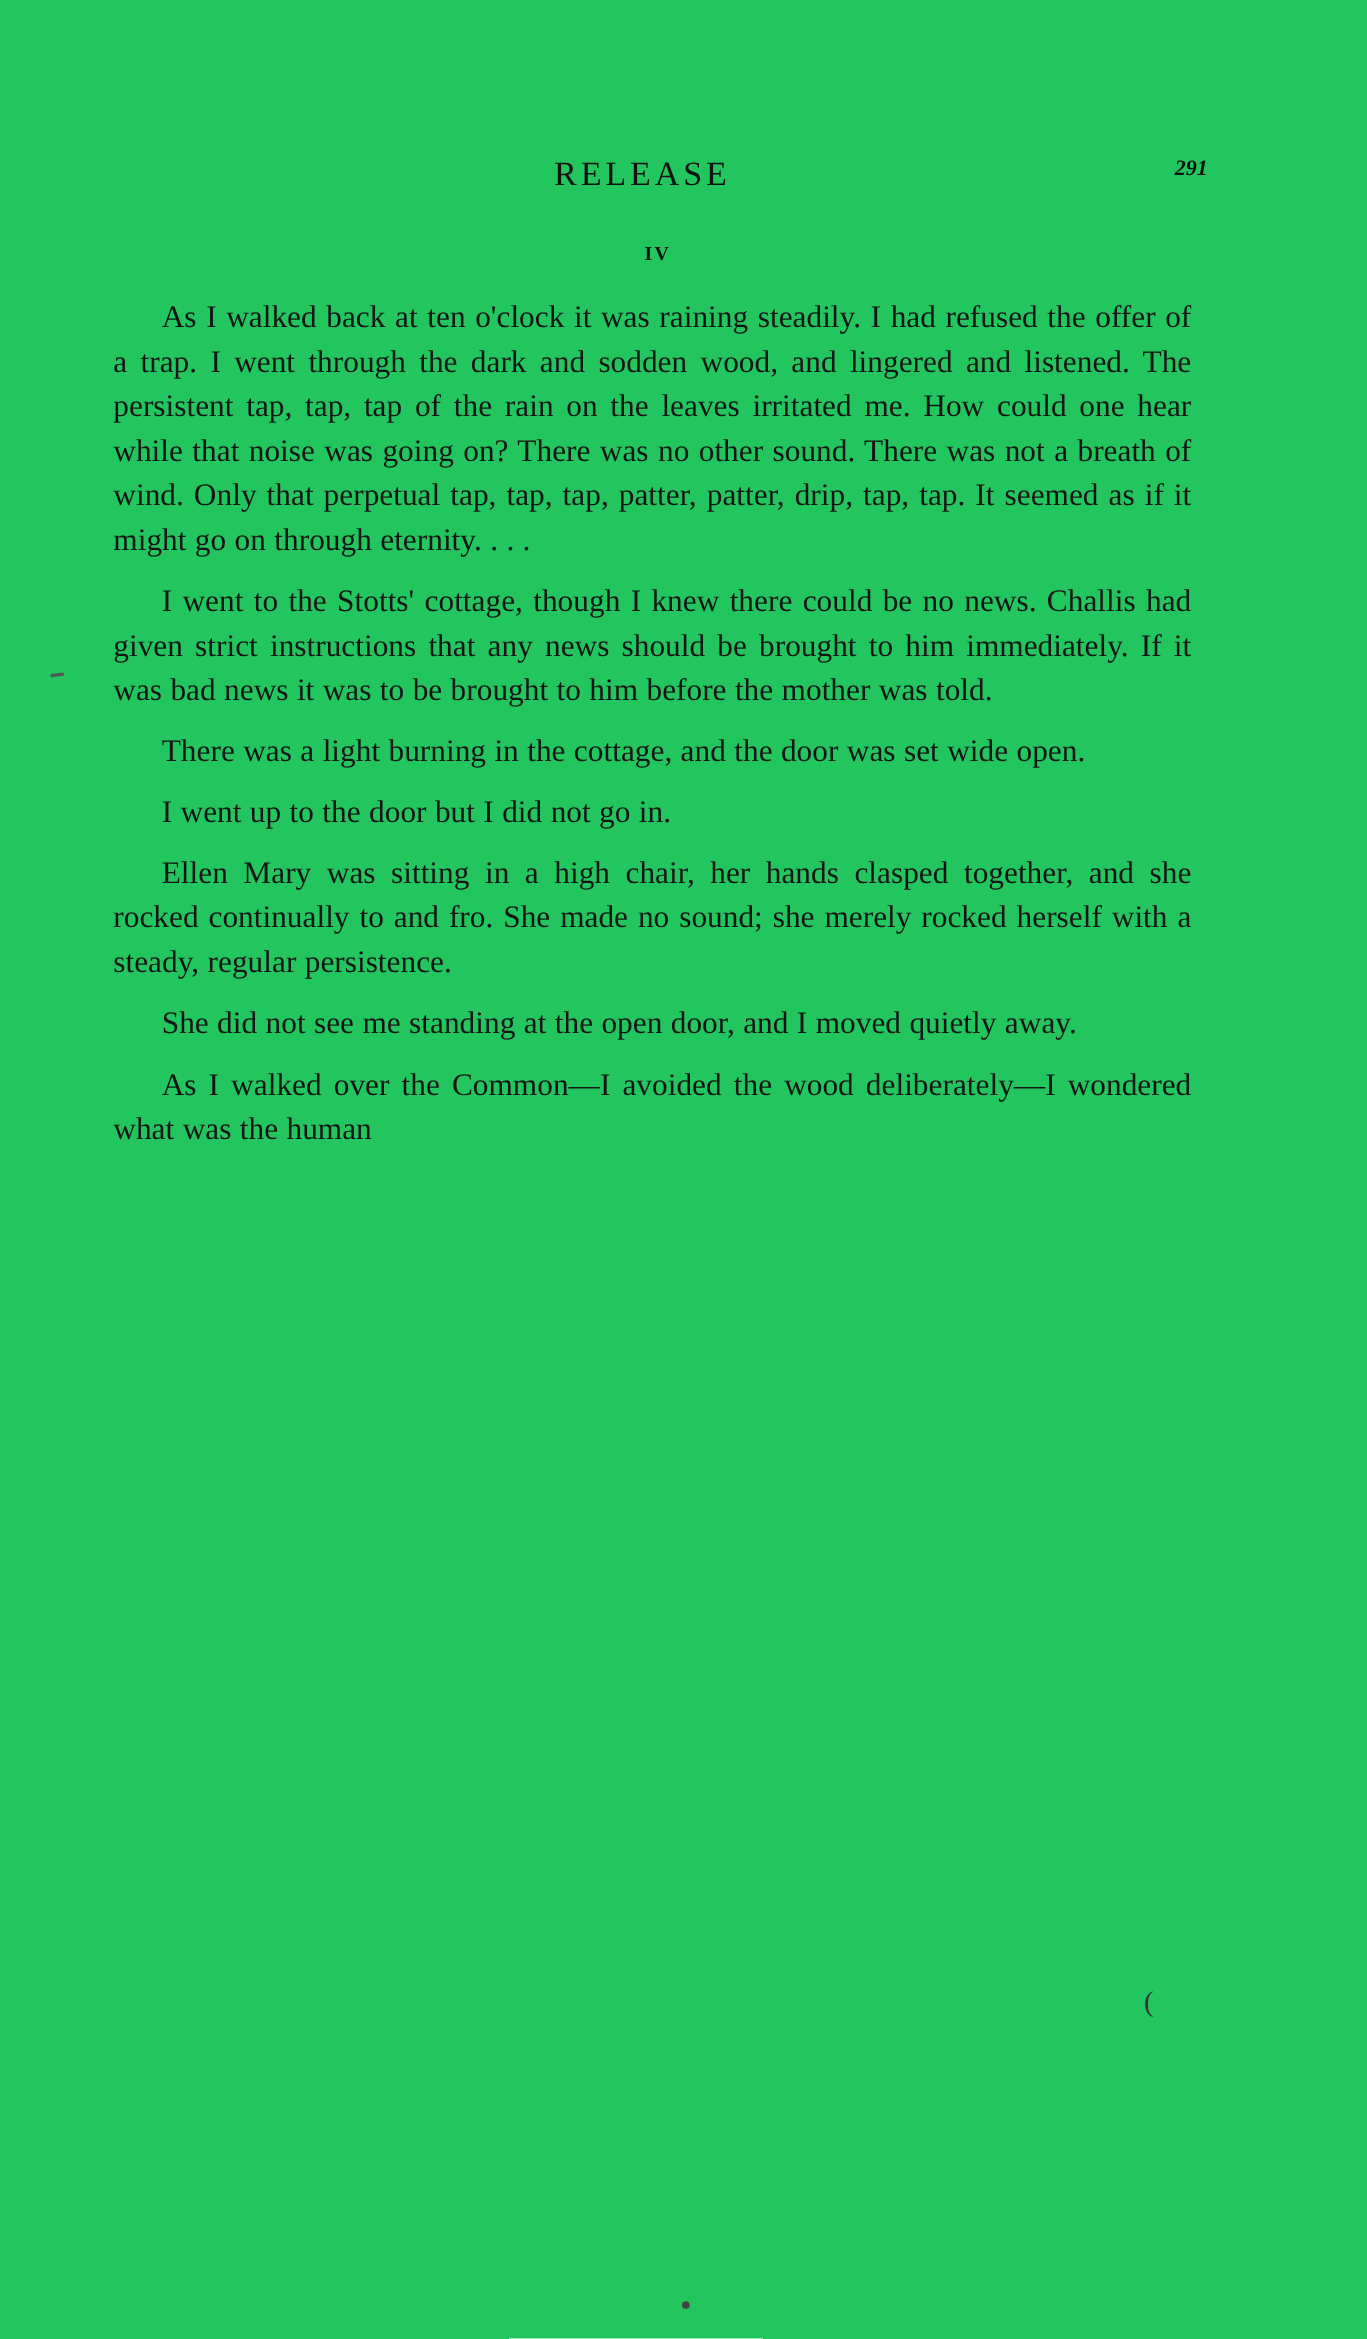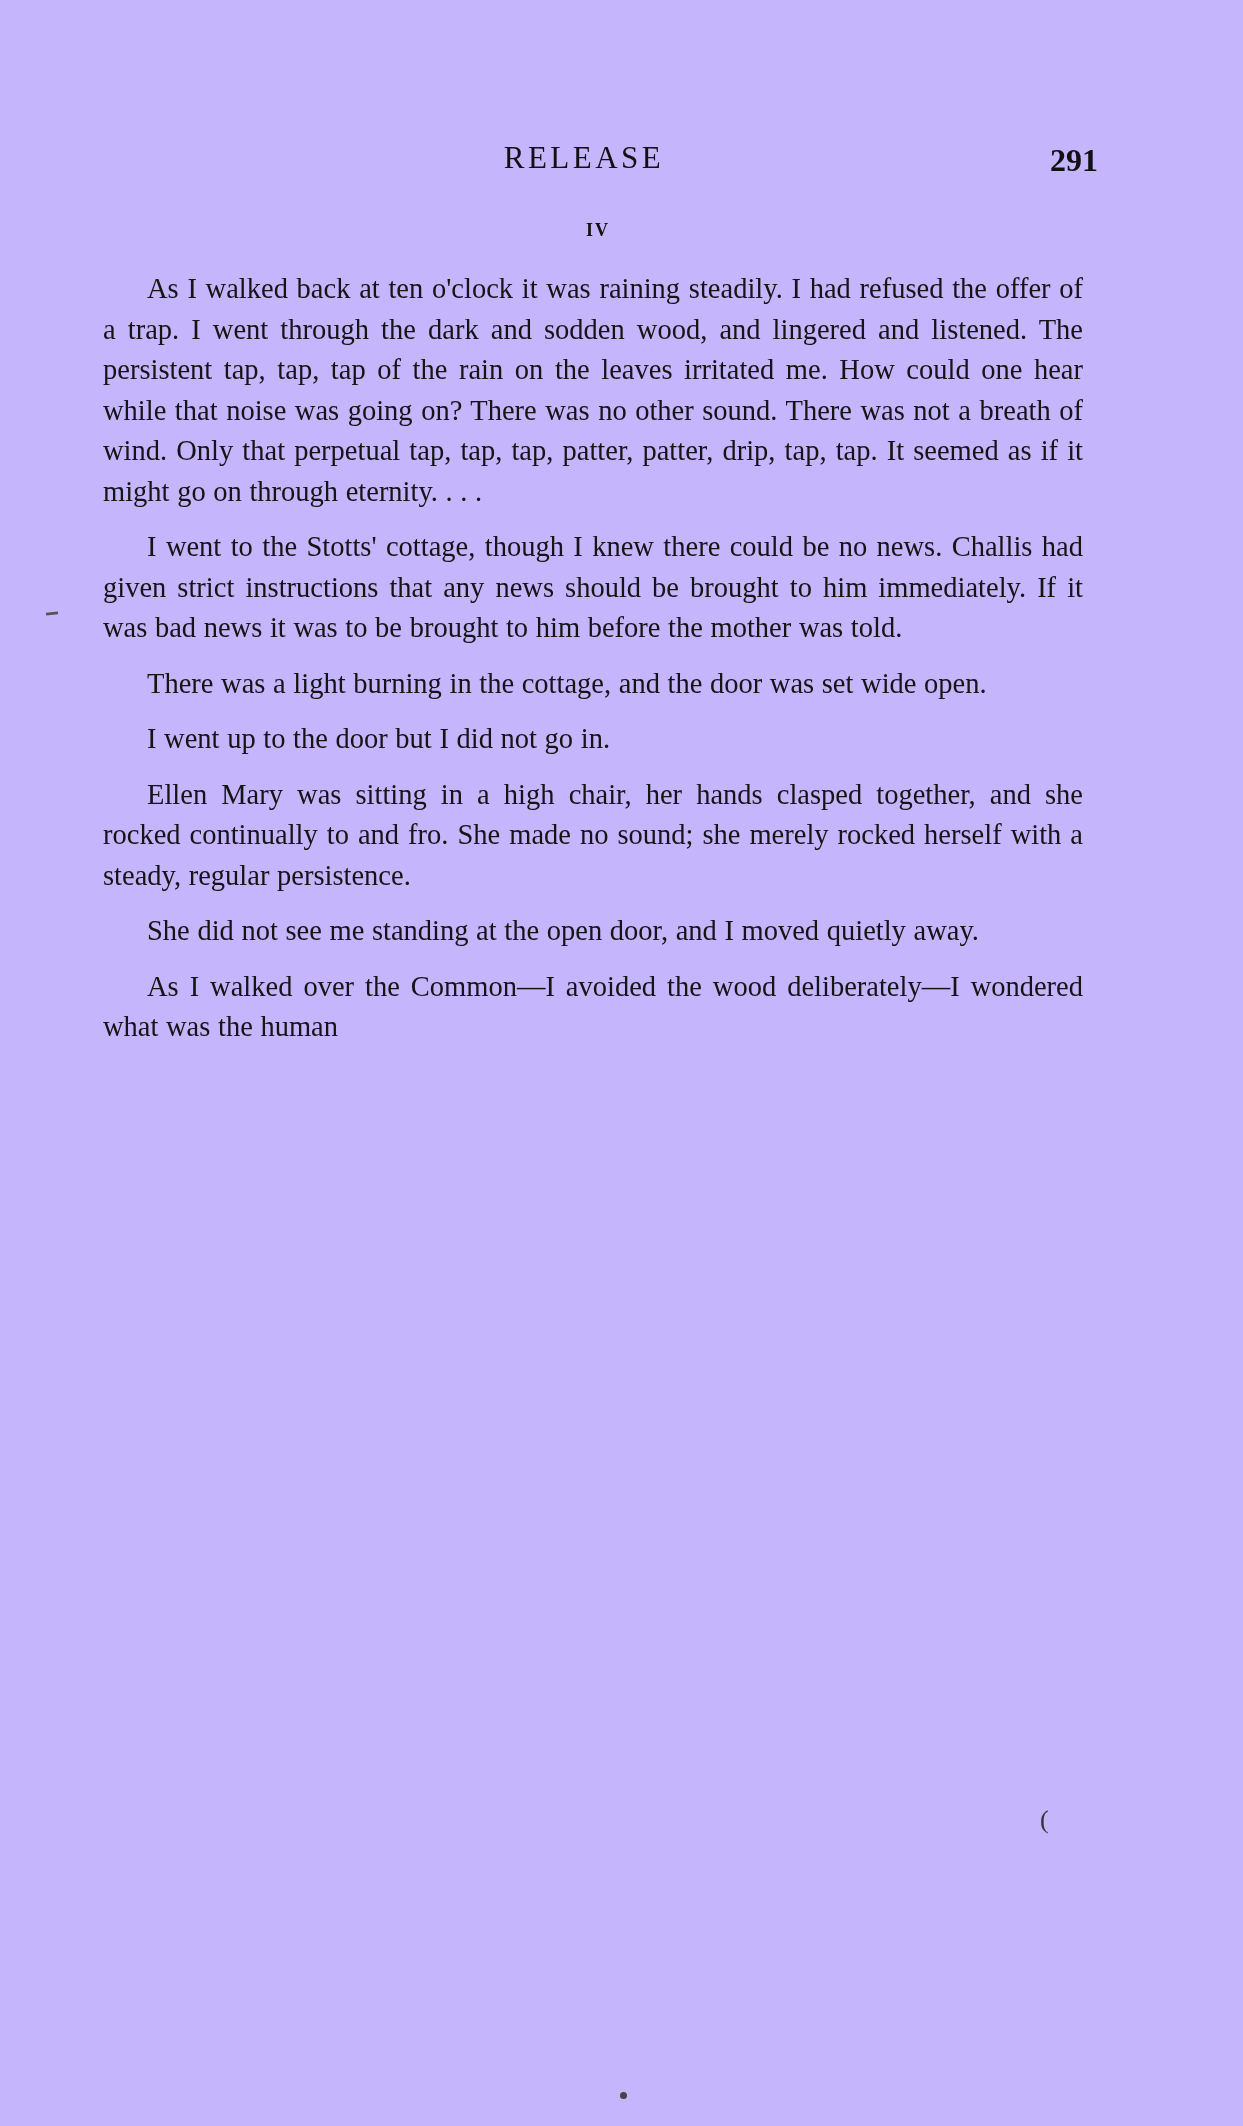--- a/index.html
+++ b/index.html
@@ -12,21 +12,21 @@
     height: 2126px;
     position: relative;
     font-family: "Liberation Serif", serif;
     color: #1a1a1a;
   }
   .page {
     position: absolute;
     left: 0; top: 0;
     width: 1243px;
     height: 2126px;
-    background: #c4b5fd;
+    background: #22c55e;
     overflow: hidden;
   }
   .content {
     position: absolute;
     left: 88px;
     top: 140px;
     width: 1010px;
   }
   .running-head {
     display: flex;
@@ -40,24 +40,25 @@
     font-size: 31px;
     letter-spacing: 3.5px;
     font-weight: normal;
     color: #111;
     margin-left: -18px;
   }
   .running-head .folio {
     position: absolute;
     right: 0;
     top: 2px;
-    font-size: 32px;
+    font-size: 20px;
     font-weight: bold;
     letter-spacing: 0px;
     color: #111;
+    font-style: italic;
   }
   .section-number {
     text-align: center;
     font-size: 18px;
     letter-spacing: 2px;
     font-weight: bold;
     margin-top: 28px;
     margin-bottom: 28px;
     color: #111;
     padding-left: 10px;

